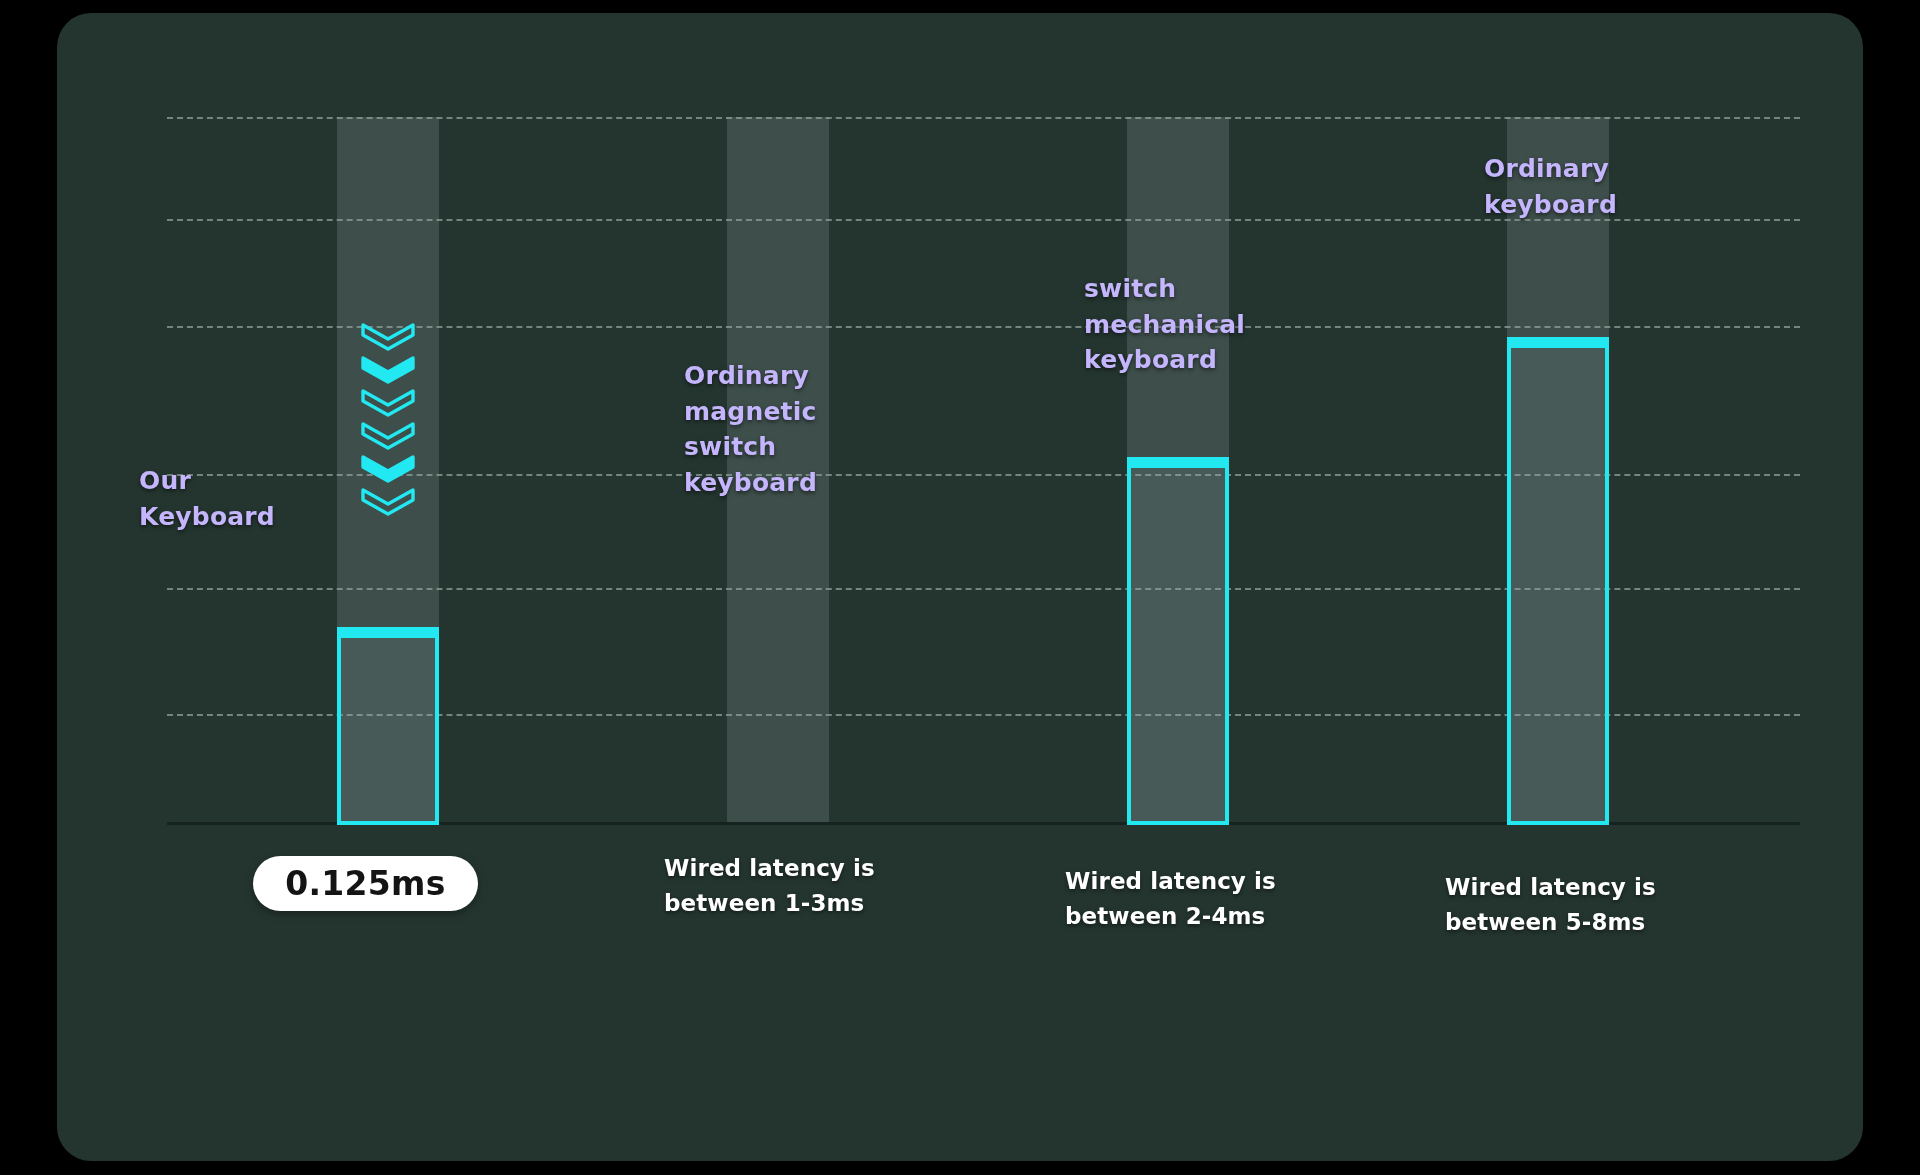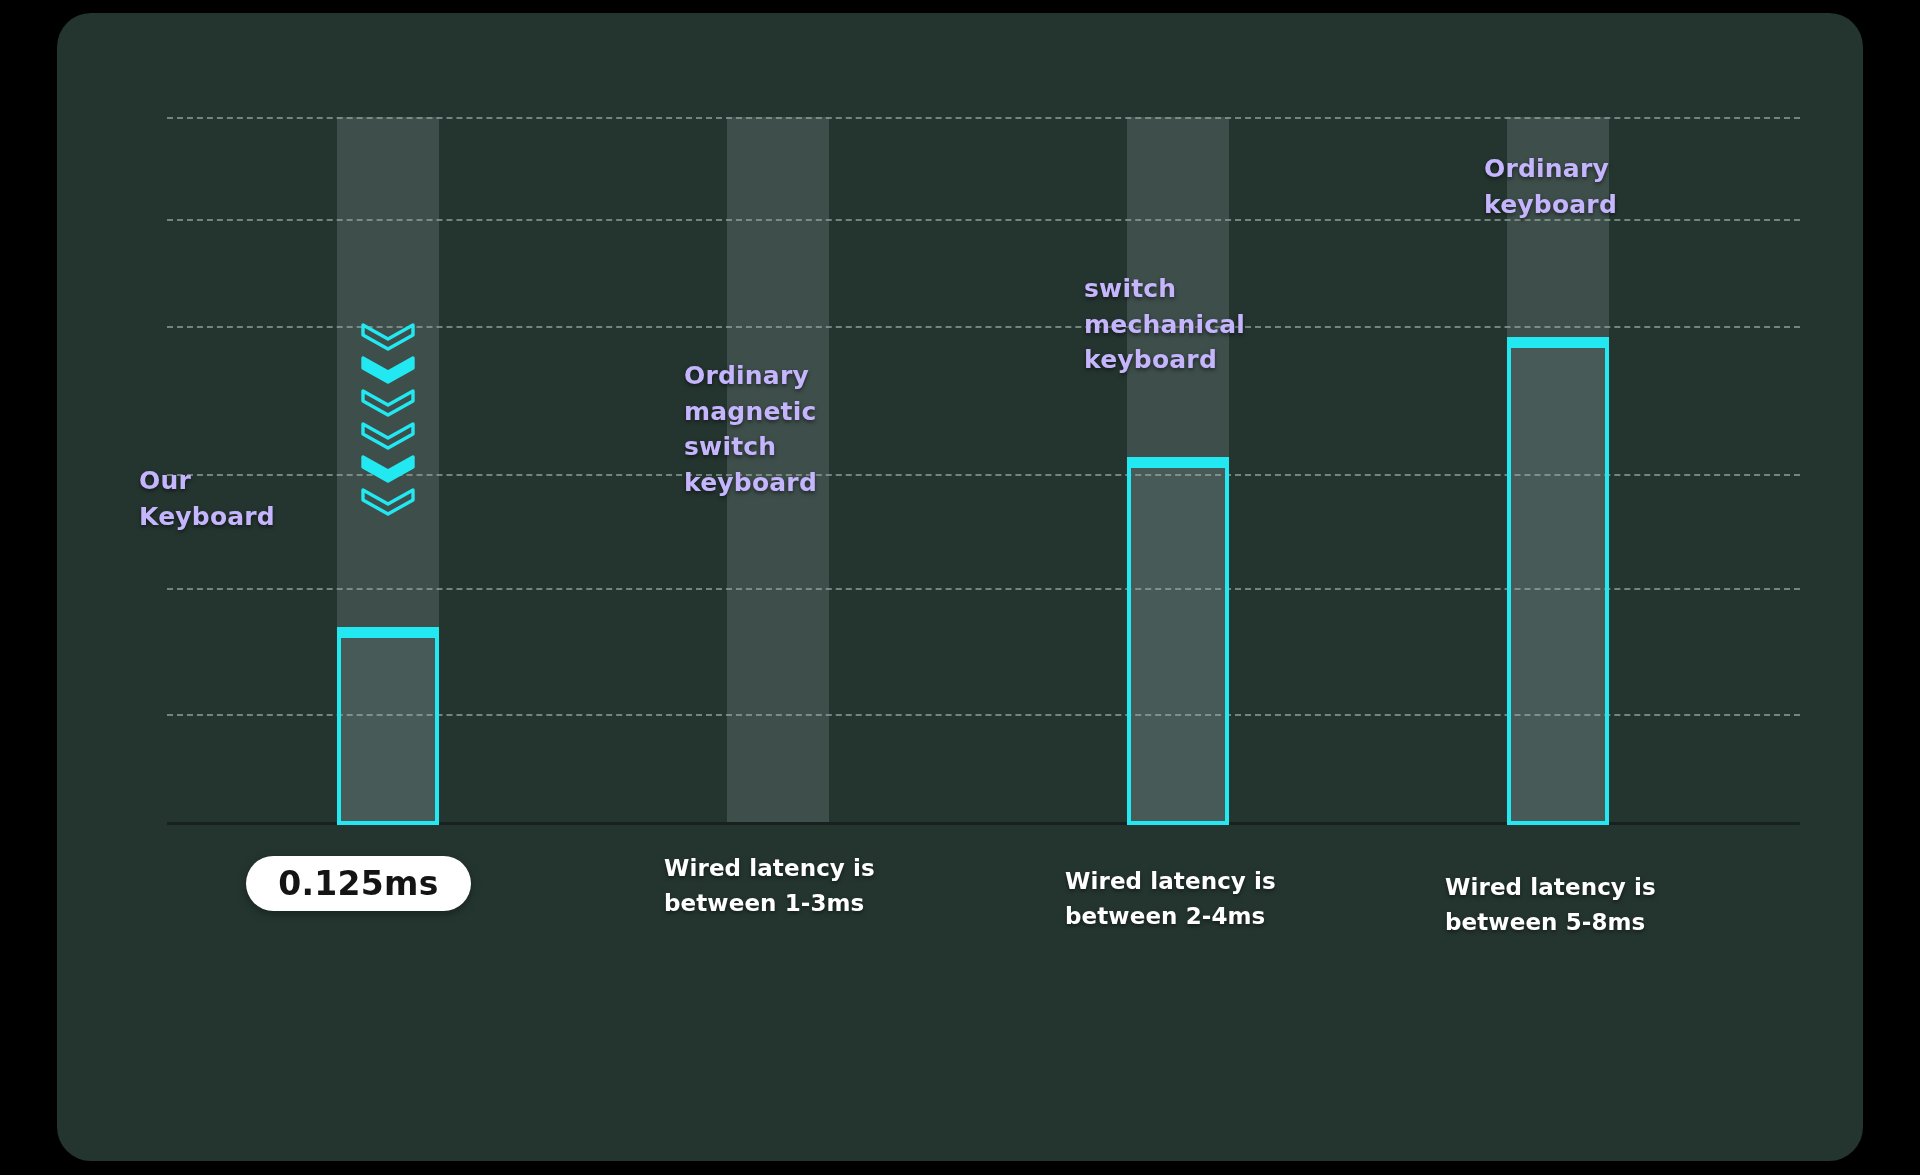--- a/index.html
+++ b/index.html
@@ -205,21 +205,21 @@
 switch
 keyboard</div>
 
     <div class="series-label" style="left:1027px; top:258px; width:220px;">switch
 mechanical
 keyboard</div>
 
     <div class="series-label" style="left:1427px; top:138px; width:200px;">Ordinary
 keyboard</div>
 
-    <div class="pill" style="left:189px; top:843px; width:225px; height:55px;">0.125ms</div>
+    <div class="pill" style="left:196px; top:843px; width:225px; height:55px;">0.125ms</div>
 
     <div class="caption" style="left:607px; top:838px; width:280px;">Wired latency is
 between 1-3ms</div>
 
     <div class="caption" style="left:1008px; top:851px; width:280px;">Wired latency is
 between 2-4ms</div>
 
     <div class="caption" style="left:1388px; top:857px; width:280px;">Wired latency is
 between 5-8ms</div>
 

